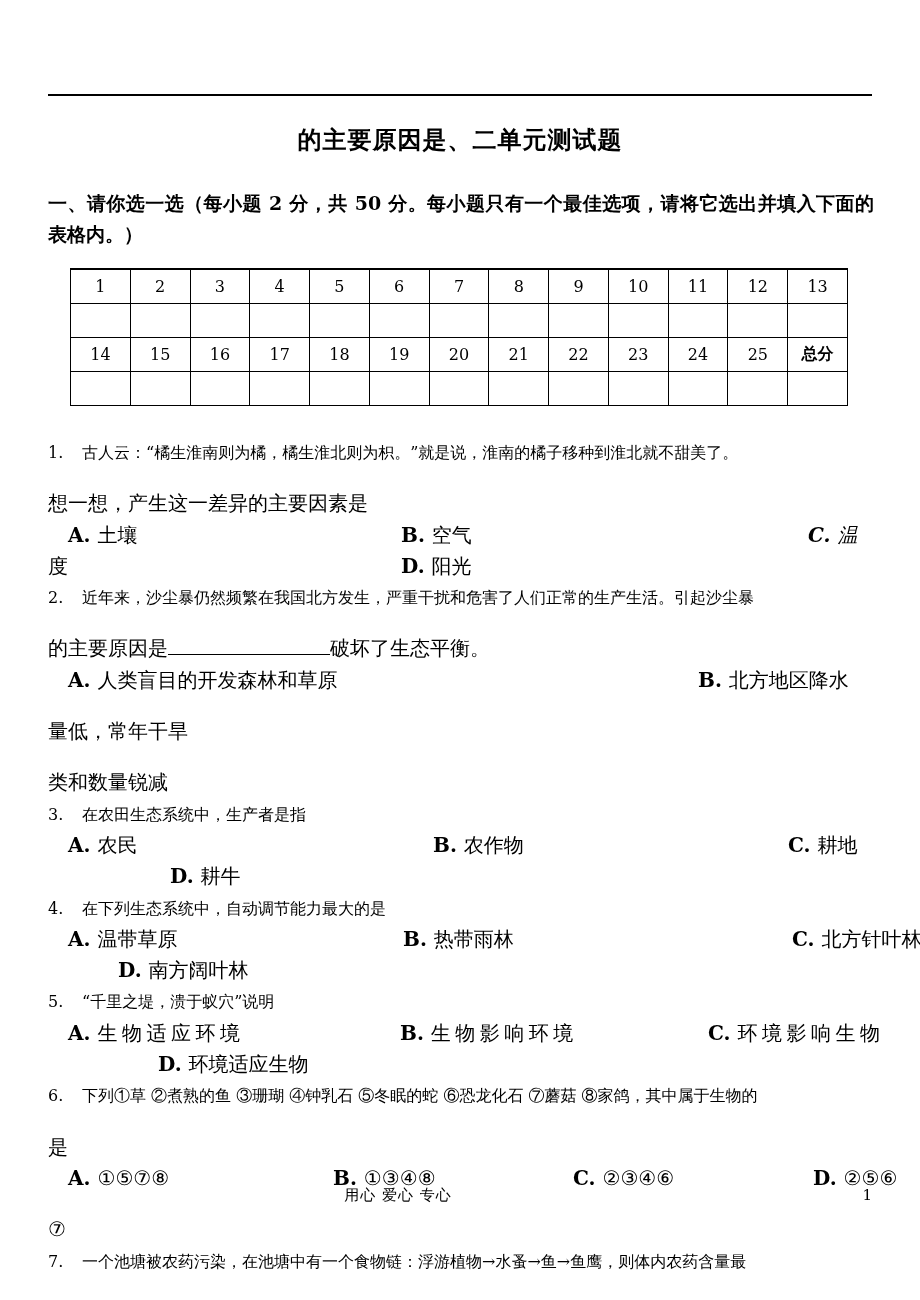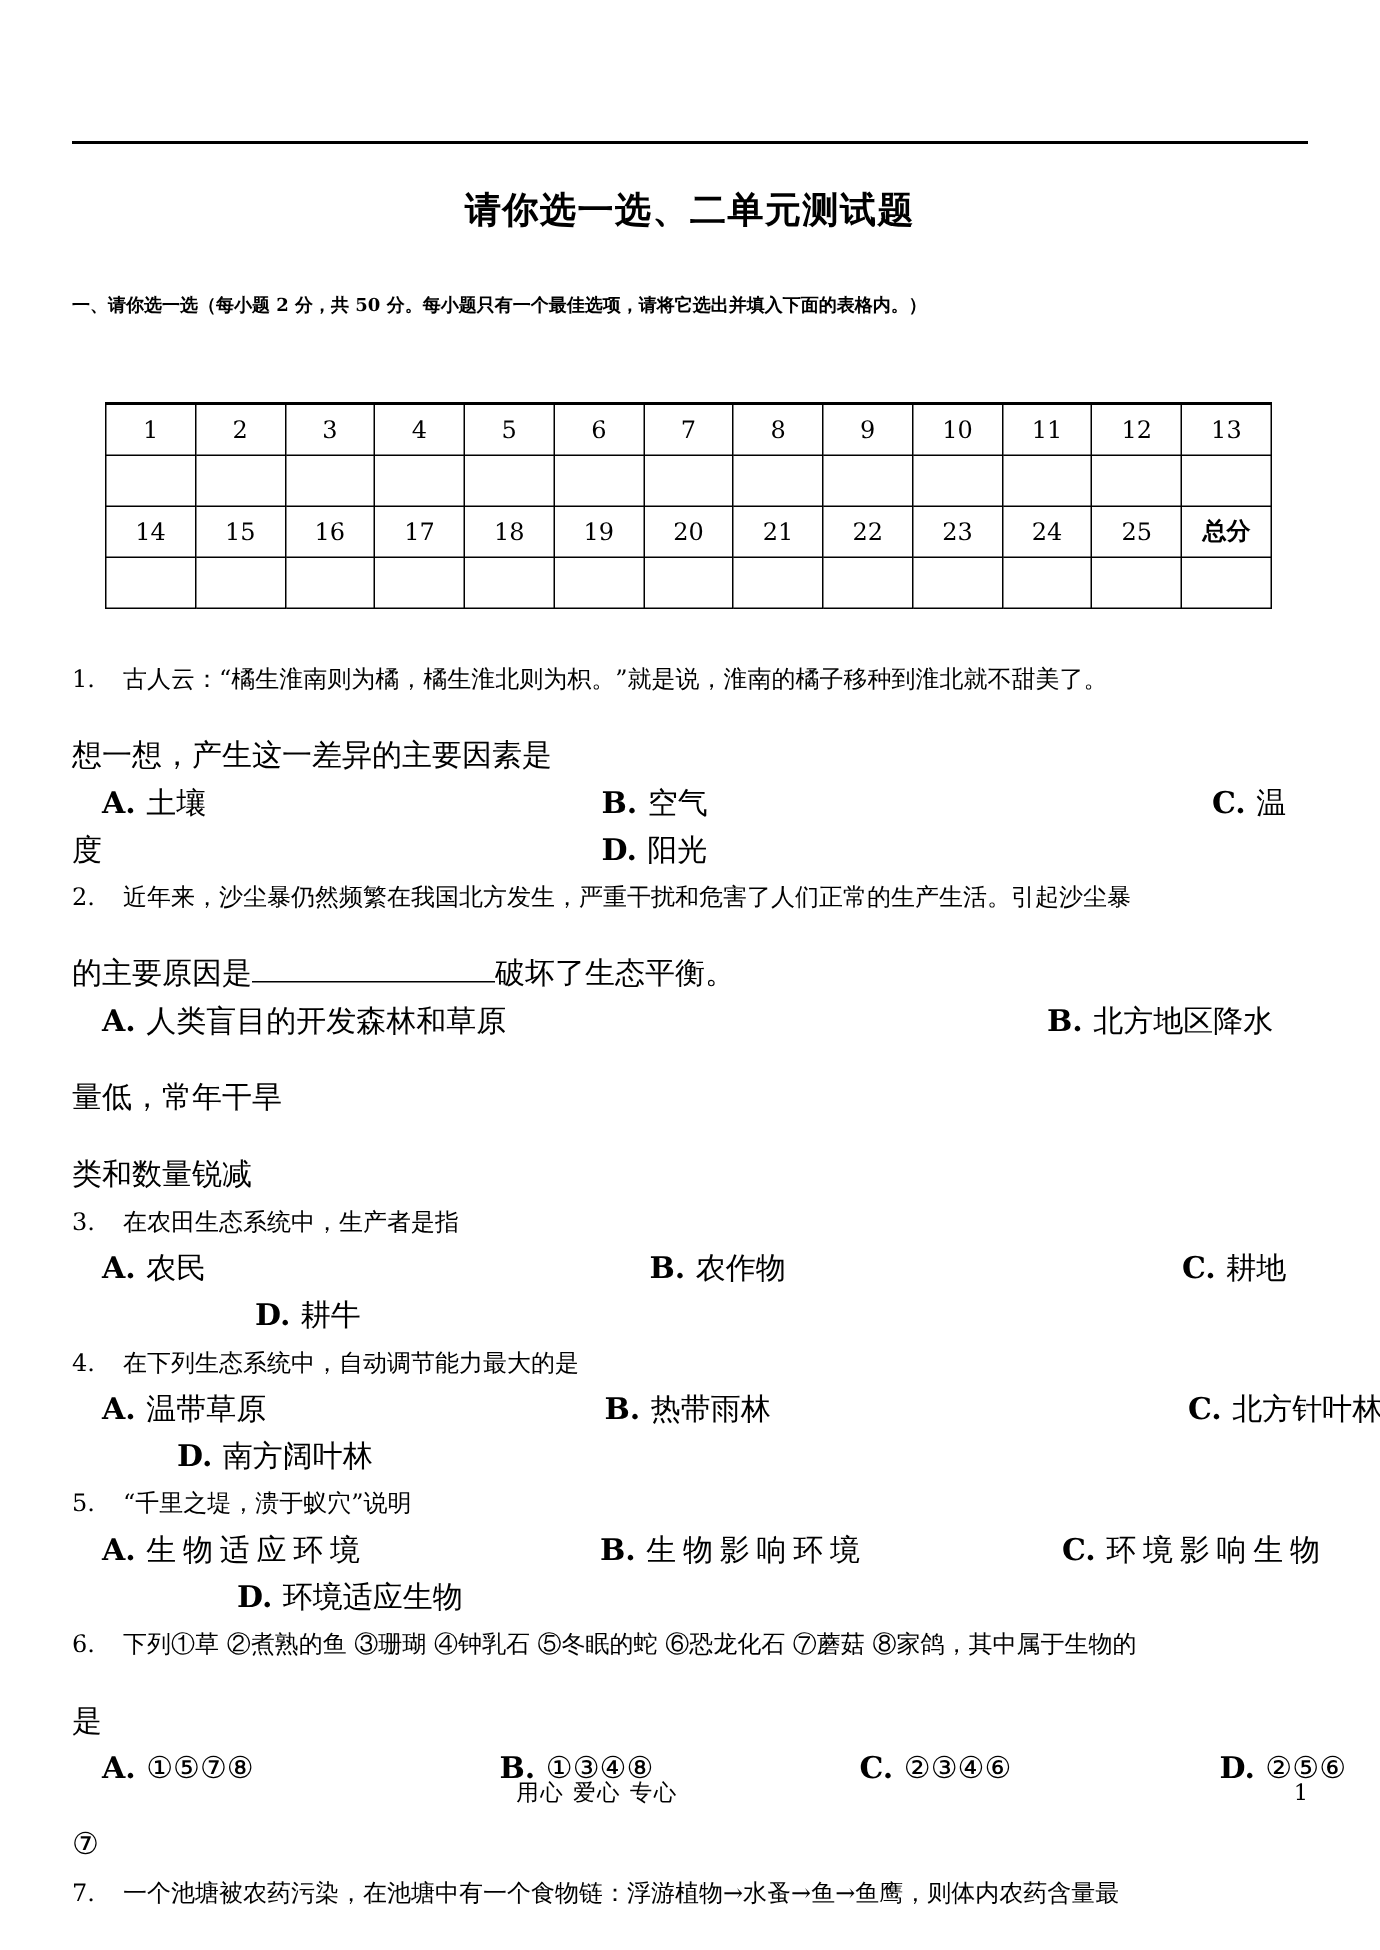--- a/index.html
+++ b/index.html
@@ -44,21 +44,21 @@
     font-family: "DejaVu Serif", "Liberation Serif", serif;
     letter-spacing: 1px;
   }
 
   
   .intro {
     position: absolute;
     left: 48px;
     top: 188px;
     width: 826px;
-    font-size: 12px;
+    font-size: 19px;
     font-weight: bold;
     line-height: 31px;
     text-align: justify;
   }
 
   
   .answer-table-wrap {
     position: absolute;
     left: 70px;
     top: 268px;
@@ -174,21 +174,21 @@
     font-family: "DejaVu Serif", "Liberation Serif", serif;
   }
 </style>
 </head>
 <body>
 
 <div class="page">
 
   <div class="top-rule"></div>
 
-  <div class="doc-title">请你选一选、二单元测试题</div>
+  <div class="doc-title">的主要原因是、二单元测试题</div>
 
   <div class="intro">一、请你选一选（每小题 2 分，共 50 分。每小题只有一个最佳选项，请将它选出并填入下面的表格内。）</div>
 
   <div class="answer-table-wrap">
     <table class="answer-table">
       <tbody>
         <tr class="label-row">
           <td>1</td>
           <td>2</td>
           <td>3</td>
@@ -253,21 +253,21 @@
   </div>
 
   <div class="qbody">
 
     <div class="q">
       <div class="qstem"><span class="qnum">1.</span><span>古人云：“橘生淮南则为橘，橘生淮北则为枳。”就是说，淮南的橘子移种到淮北就不甜美了。</span></div>
       <div class="cont">想一想，产生这一差异的主要因素是</div>
       <div class="tabrow">
         <span style="left:20px;" class="opt"><span class="lbl">A.</span><span>土壤</span></span>
         <span style="left:353px;" class="opt"><span class="lbl">B.</span><span>空气</span></span>
-        <span style="left:760px;" class="opt"><span class="lbl">C.</span><span>温</span></span>
+        <span style="left:760px;font-style:italic;" class="opt"><span class="lbl">C.</span><span>温</span></span>
       </div>
       <div class="tabrow">
         <span style="left:0px;">度</span>
         <span style="left:353px;" class="opt"><span class="lbl">D.</span><span>阳光</span></span>
       </div>
     </div>
 
     <div class="q">
       <div class="qstem"><span class="qnum">2.</span><span>近年来，沙尘暴仍然频繁在我国北方发生，严重干扰和危害了人们正常的生产生活。引起沙尘暴</span></div>
       <div class="cont"><span>的主要原因是</span><span class="blank-fill"></span><span>破坏了生态平衡。</span></div>

